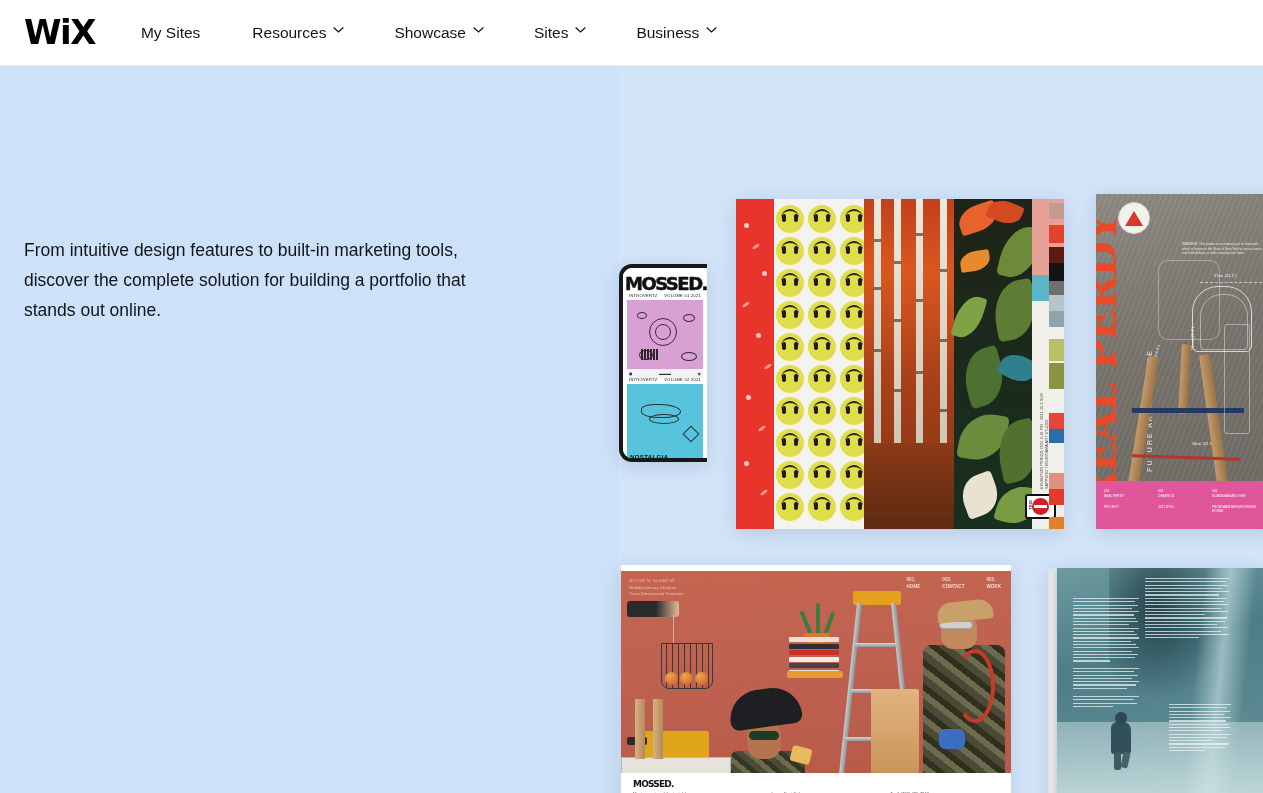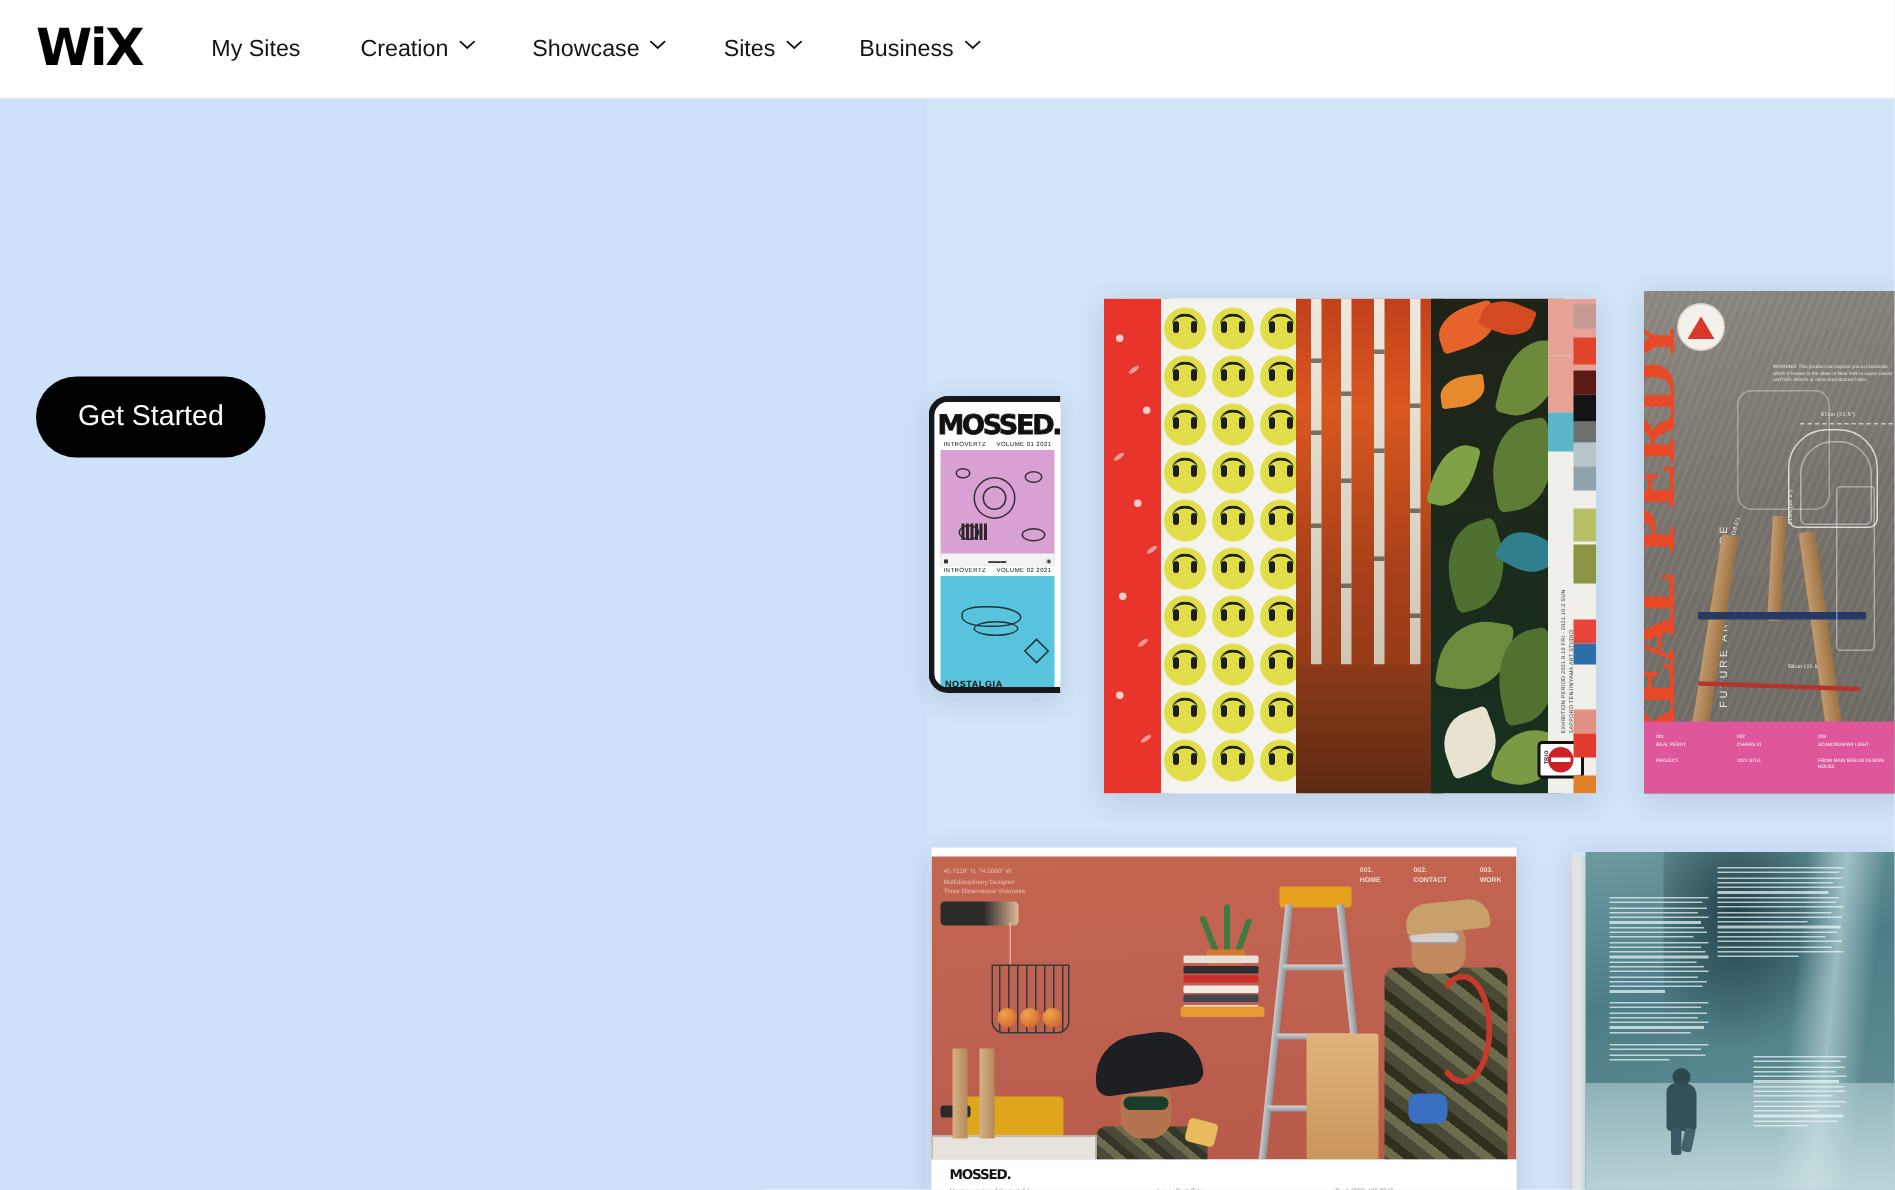--- a/index.html
+++ b/index.html
@@ -14,21 +14,21 @@
   .navbar{
     position:absolute; top:0; left:0; width:1263px; height:66px;
     background:#ffffff; display:flex; align-items:center;
     border-bottom:1px solid #e6e9ef; z-index:40;
   }
   .logo{
     margin-left:24px; margin-right:40px; font-size:34px; font-weight:bold;
     letter-spacing:-1.5px; color:#000; line-height:1;
     font-family:"DejaVu Sans", sans-serif; position:relative; top:-1px;
   }
-  .navlinks{ display:flex; align-items:flex-start; gap:0; }
+  .navlinks{ display:flex; align-items:flex-start; gap:12px; }
   .navitem{
     display:flex; align-items:center; gap:7px;
     font-size:15.5px; color:#131417; padding:6px 20px; cursor:pointer;
     white-space:nowrap;
   }
   .navitem:first-child{ padding-left:6px; }
   .chev{ display:block; width:9px; height:9px; position:relative; top:-2px; }
   .chev svg{ display:block; }
 
   
@@ -323,21 +323,21 @@
   <div class="logo">
     <span>WiX</span>
   </div>
   <nav class="navlinks">
 
     <div class="navitem">
       <span>My Sites</span>
     </div>
 
     <div class="navitem">
-      <span>Creation</span>
+      <span>Resources</span>
       <span class="chev">
         <svg viewBox="0 0 12 8" width="11" height="8">
             <path d="M1 1.6L6 6.2 11 1.6" stroke="#111" stroke-width="1.3" fill="none" stroke-linecap="round"></path>
           </svg>
       </span>
     </div>
 
     <div class="navitem">
       <span>Showcase</span>
       <span class="chev">
@@ -365,21 +365,21 @@
       </span>
     </div>
 
   </nav>
 </div>
 
 <section class="hero">
   <div class="hero-right-tint"></div>
 
   <div class="hero-copy">
-    <button class="cta">Get Started</button>
+    <p class="subcopy">From intuitive design features to built-in marketing tools, discover the complete solution for building a portfolio that stands out online.</p>
   </div>
 
   <div class="gallery">
 
     <div class="card tablet shadow">
       <div class="tablet-inner">
         <div class="tablet-logo nowrap">MOSSED.</div>
 
         <div class="tab-poster pink">
           <div class="tp-head">

